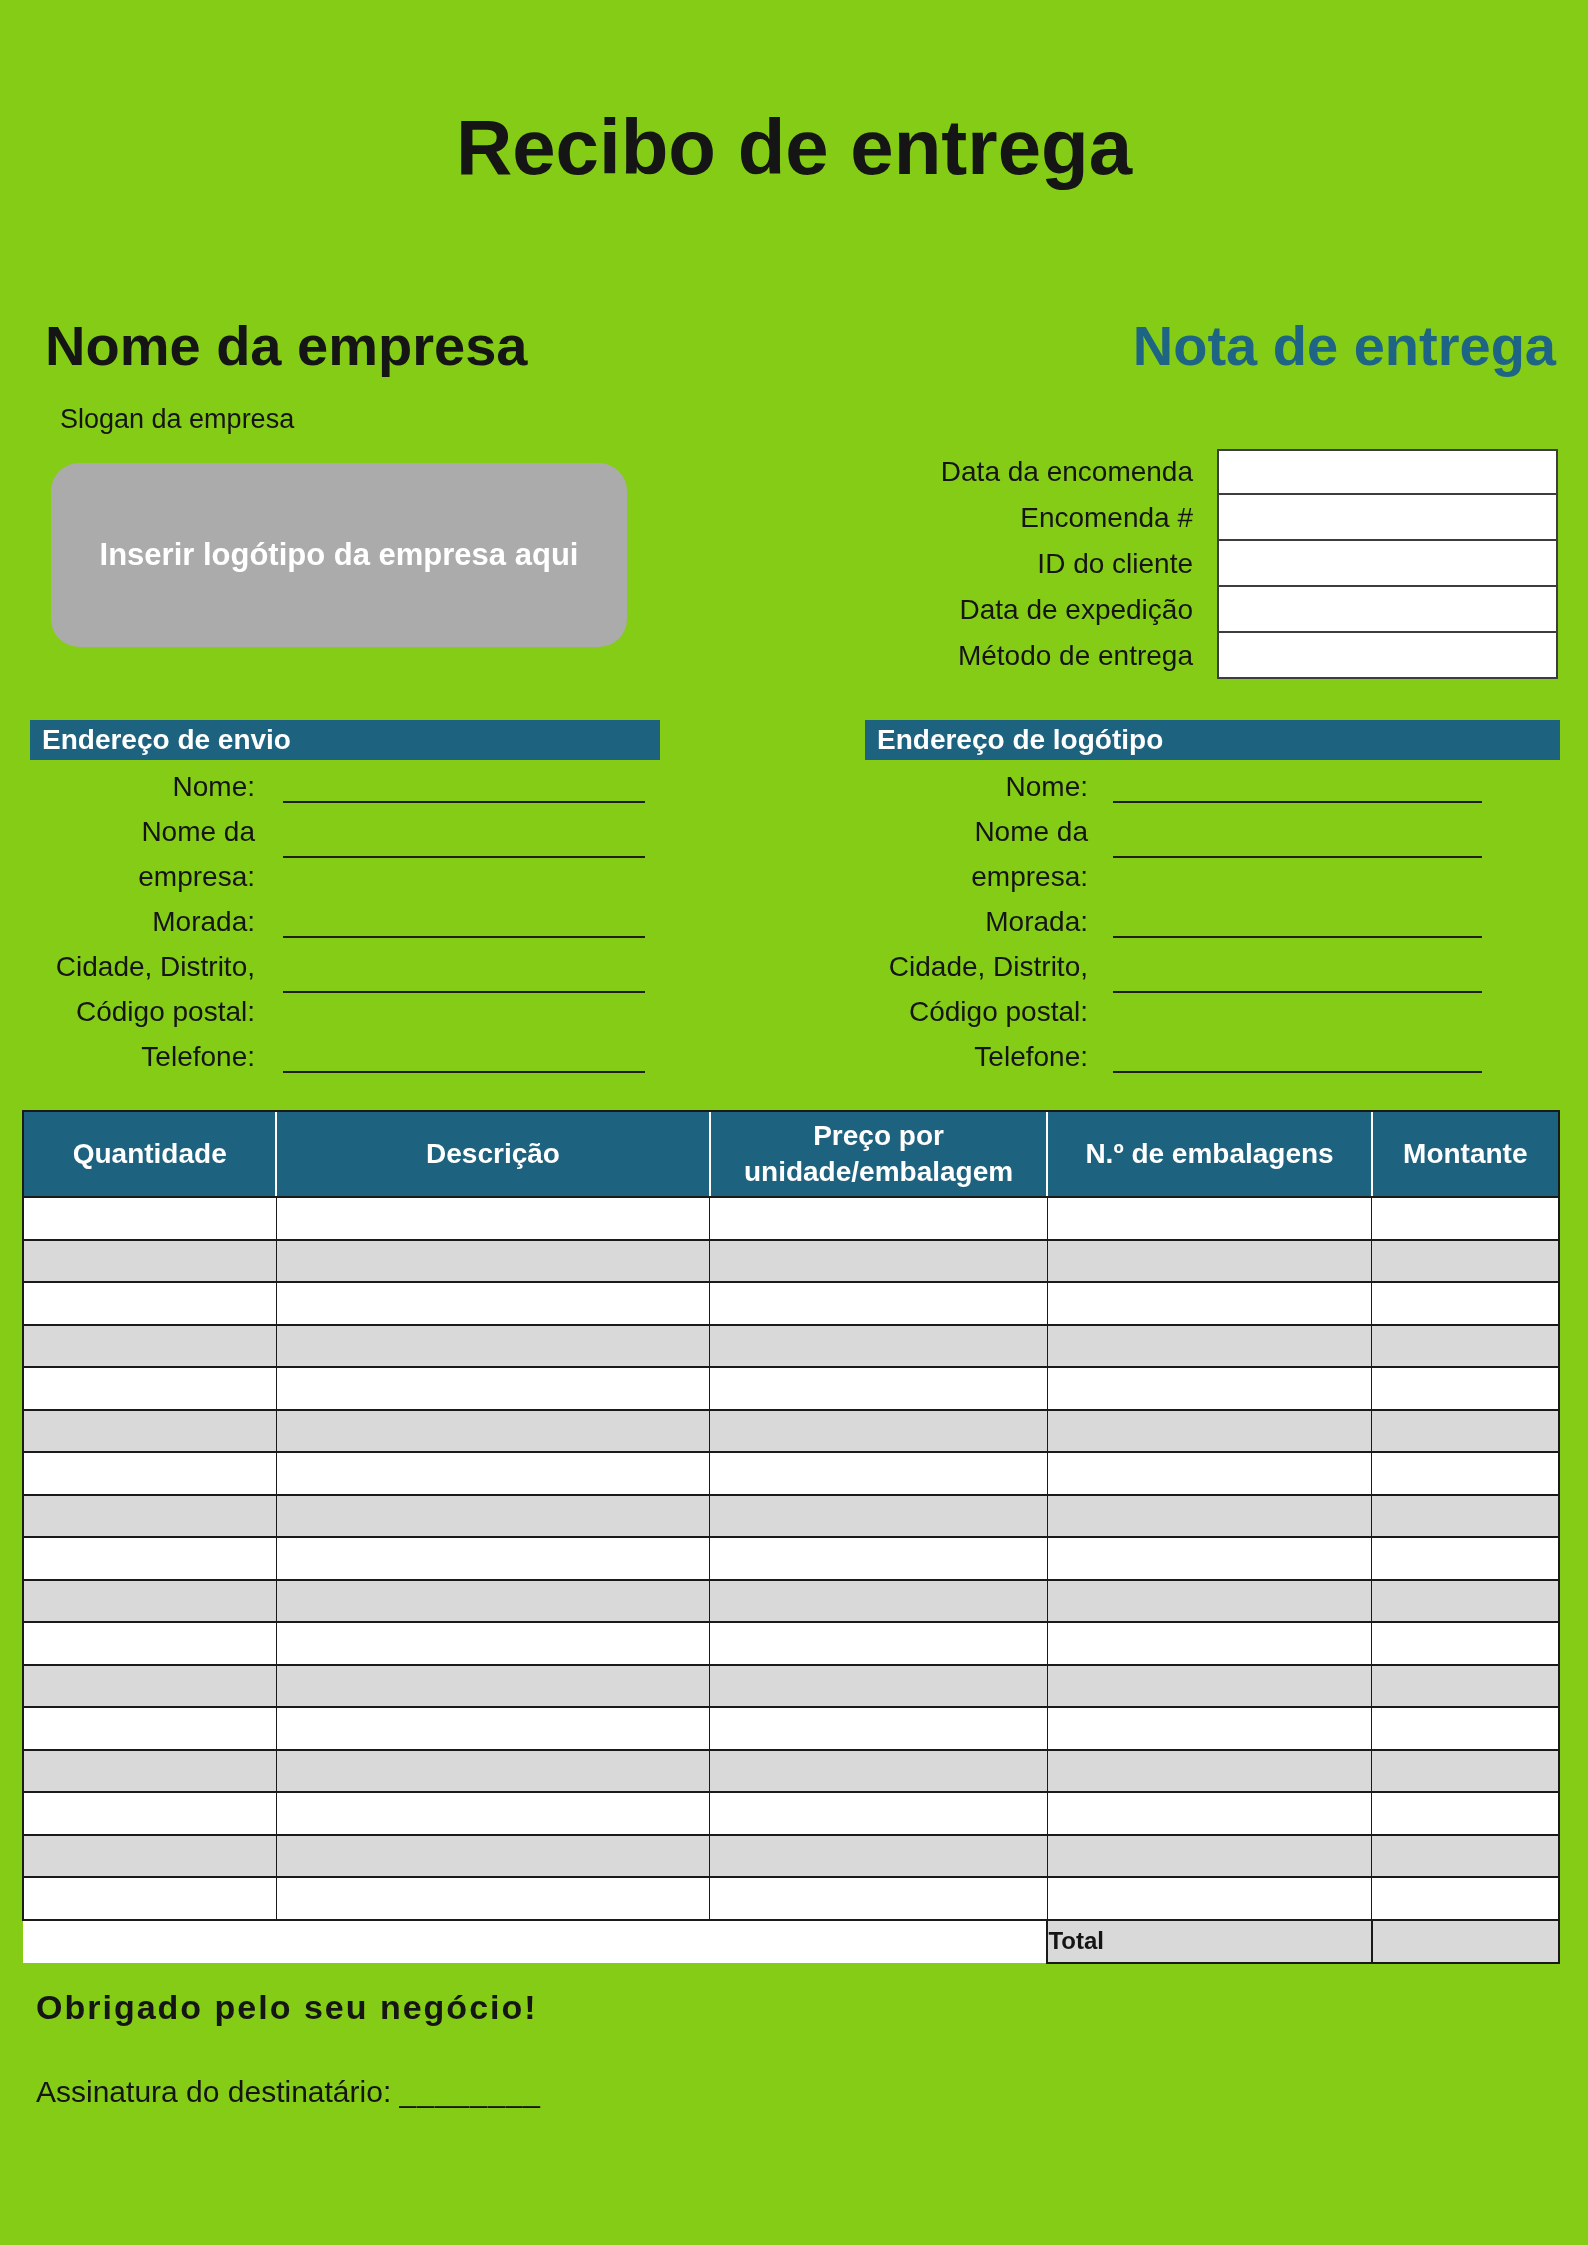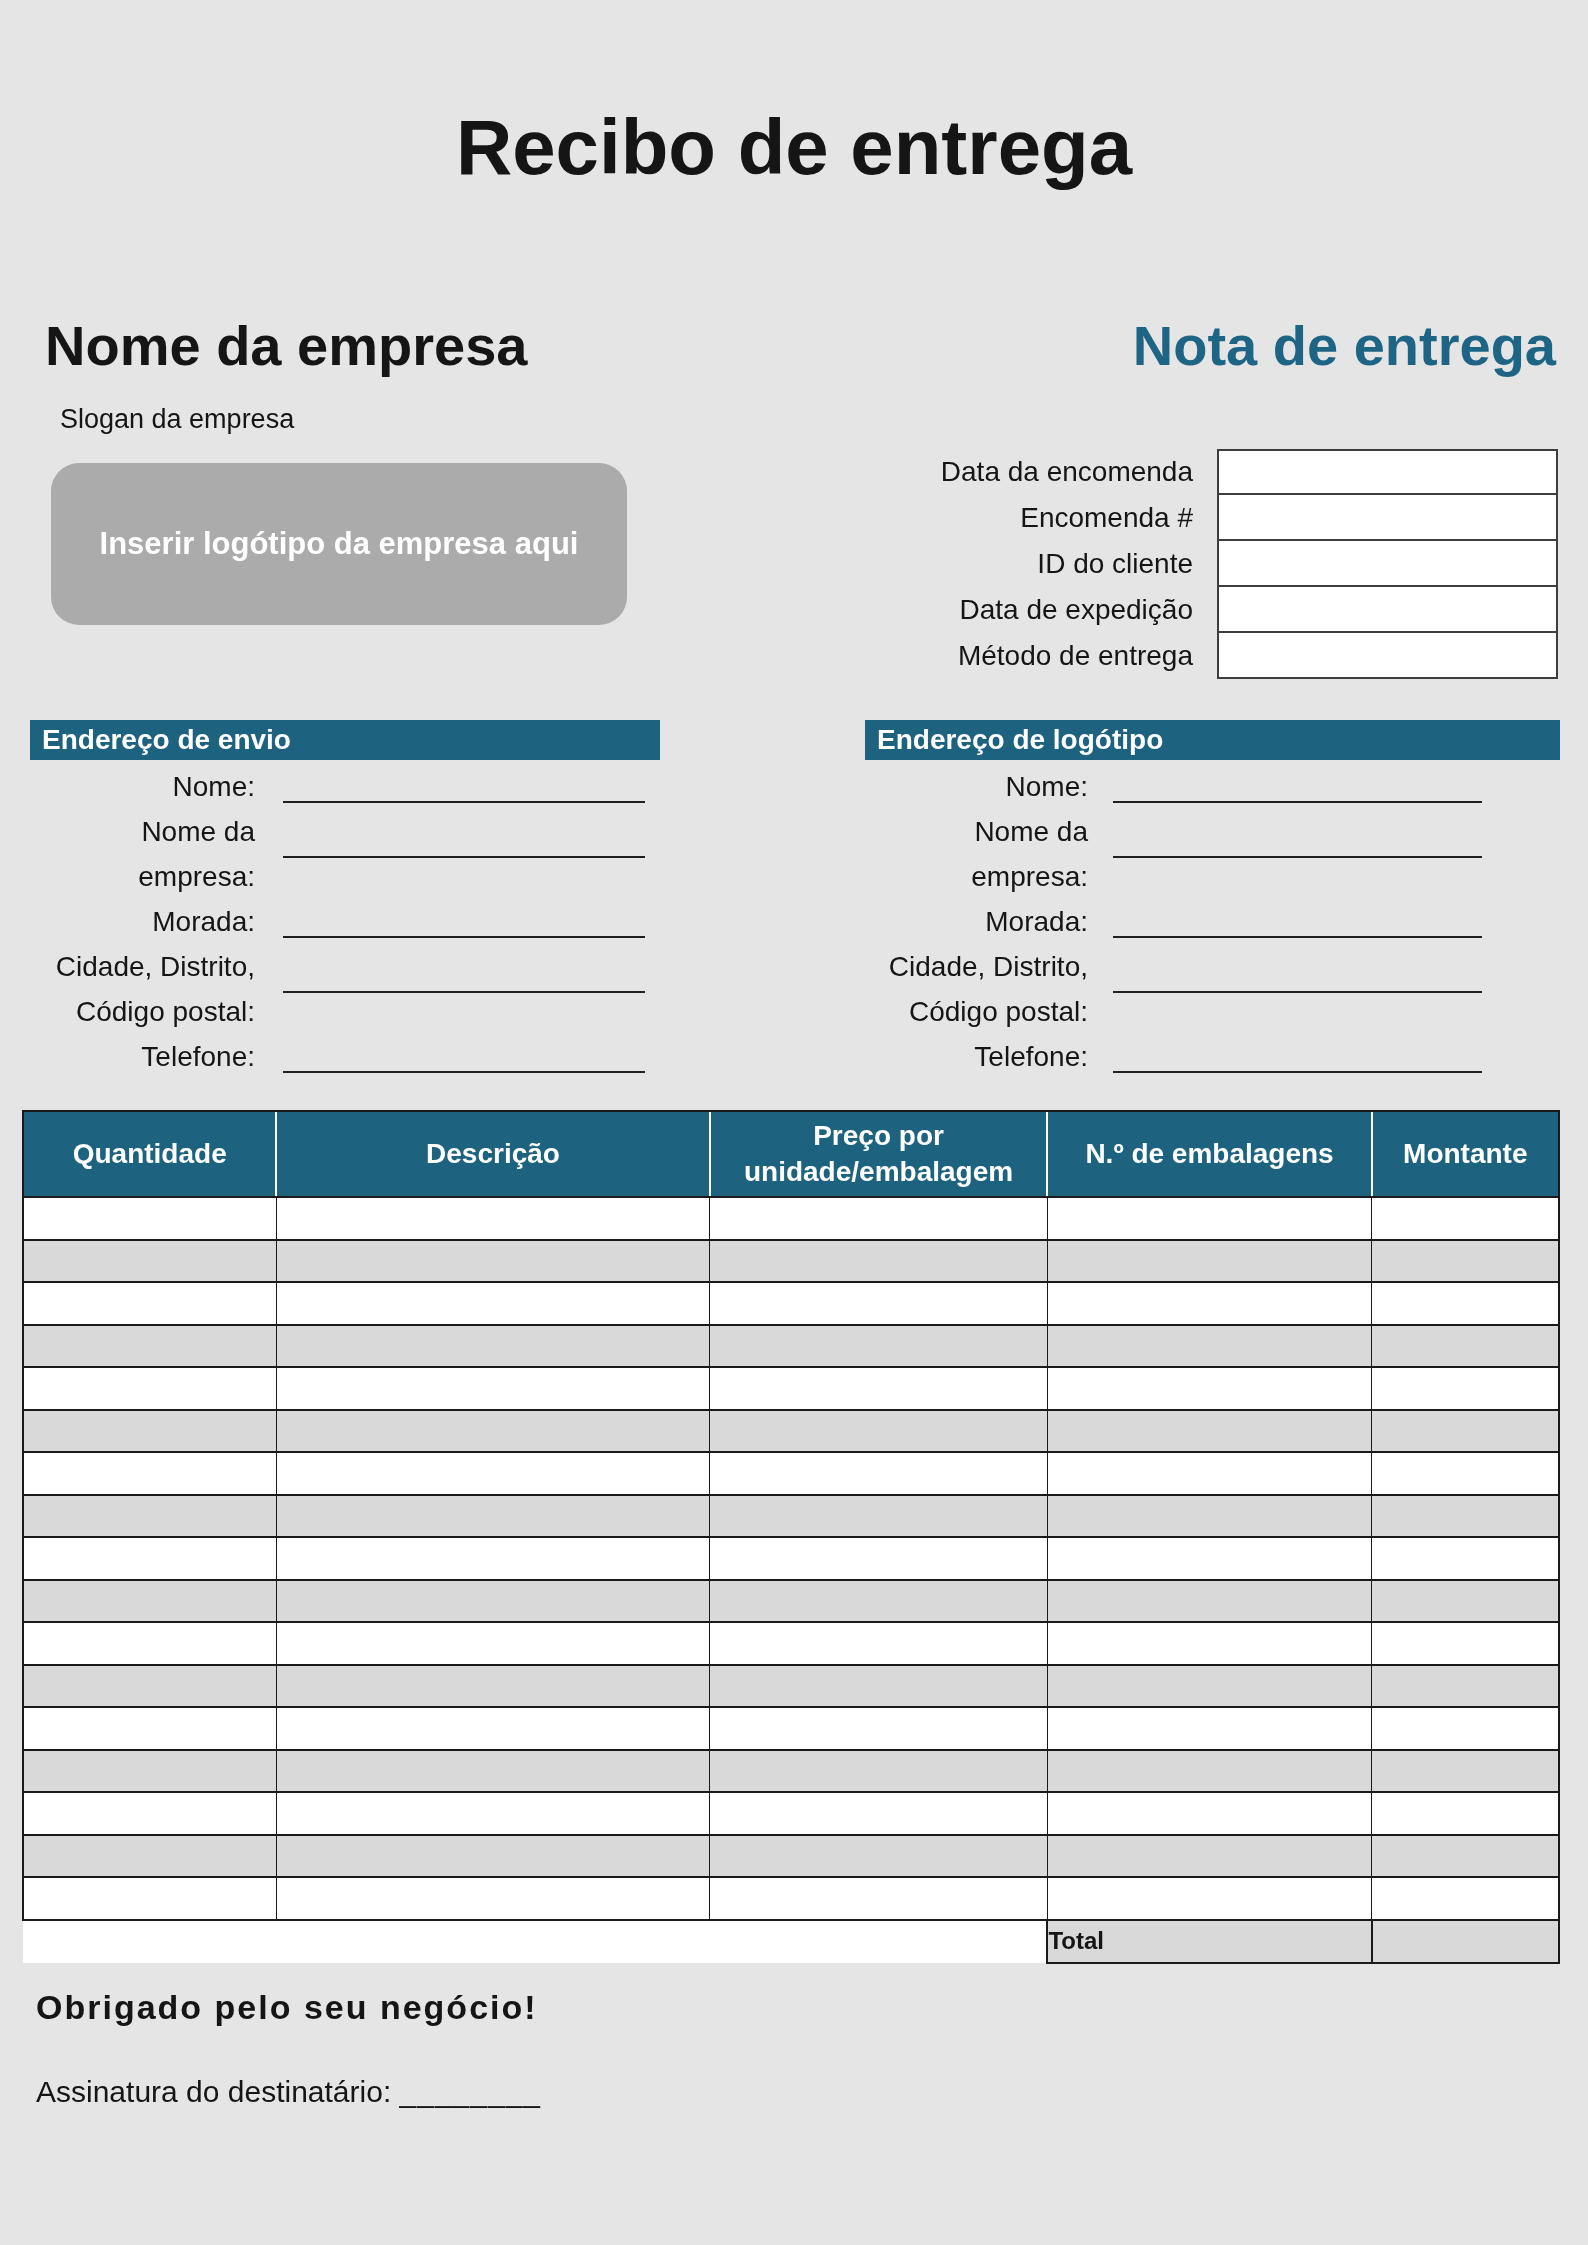--- a/index.html
+++ b/index.html
@@ -5,32 +5,32 @@
   :root{
     --accent:#1d6380;
     --heading-accent:#1e6585;
     --logo-bg:#ababab;
     --stripe:#d9d9d9;
     --tb:#1a1a1a;
   }
   *{box-sizing:border-box;margin:0;padding:0;}
   html,body{margin:0;padding:0;background:#fff;}
   .page{
-    position:relative;width:1588px;height:2245px;background:#e5e5e5;
+    position:relative;width:1588px;height:2245px;background:#84cc16;
     font-family:"Liberation Sans", sans-serif;color:#151515;overflow:hidden;
   }
   
   .title{padding-top:108px;text-align:center;font-size:78px;font-weight:700;line-height:1;}
   
   .top-row{display:flex;margin:128px 30px 0 45px;}
   .company-col{width:600px;}
   .company-name{font-size:56px;font-weight:700;line-height:1.15;}
   .company-slogan{font-size:27px;margin:26px 0 16px 15px;}
   .logo-box{
-    margin:28px 0 0 6px;width:576px;height:162px;background:var(--logo-bg);
+    margin:28px 0 0 6px;width:576px;height:184px;background:var(--logo-bg);
     border-radius:28px;color:#fff;font-weight:700;font-size:31px;
     display:flex;align-items:center;justify-content:center;text-align:center;
   }
   .order-col{flex:1;display:flex;flex-direction:column;}
   .order-heading{text-align:right;font-size:56px;font-weight:700;line-height:1.15;color:var(--heading-accent);padding-right:2px;}
   .order-fields{margin-top:71px;}
   .of-row{display:flex;height:46px;}
   .of-label{flex:1;font-size:28px;display:flex;align-items:center;justify-content:flex-end;padding-right:24px;white-space:nowrap;}
   .of-box{width:341px;background:#fff;border:2px solid #3d3d3d;font-size:26px;padding:2px 8px;}
   .of-row + .of-row .of-box{border-top:none;}

